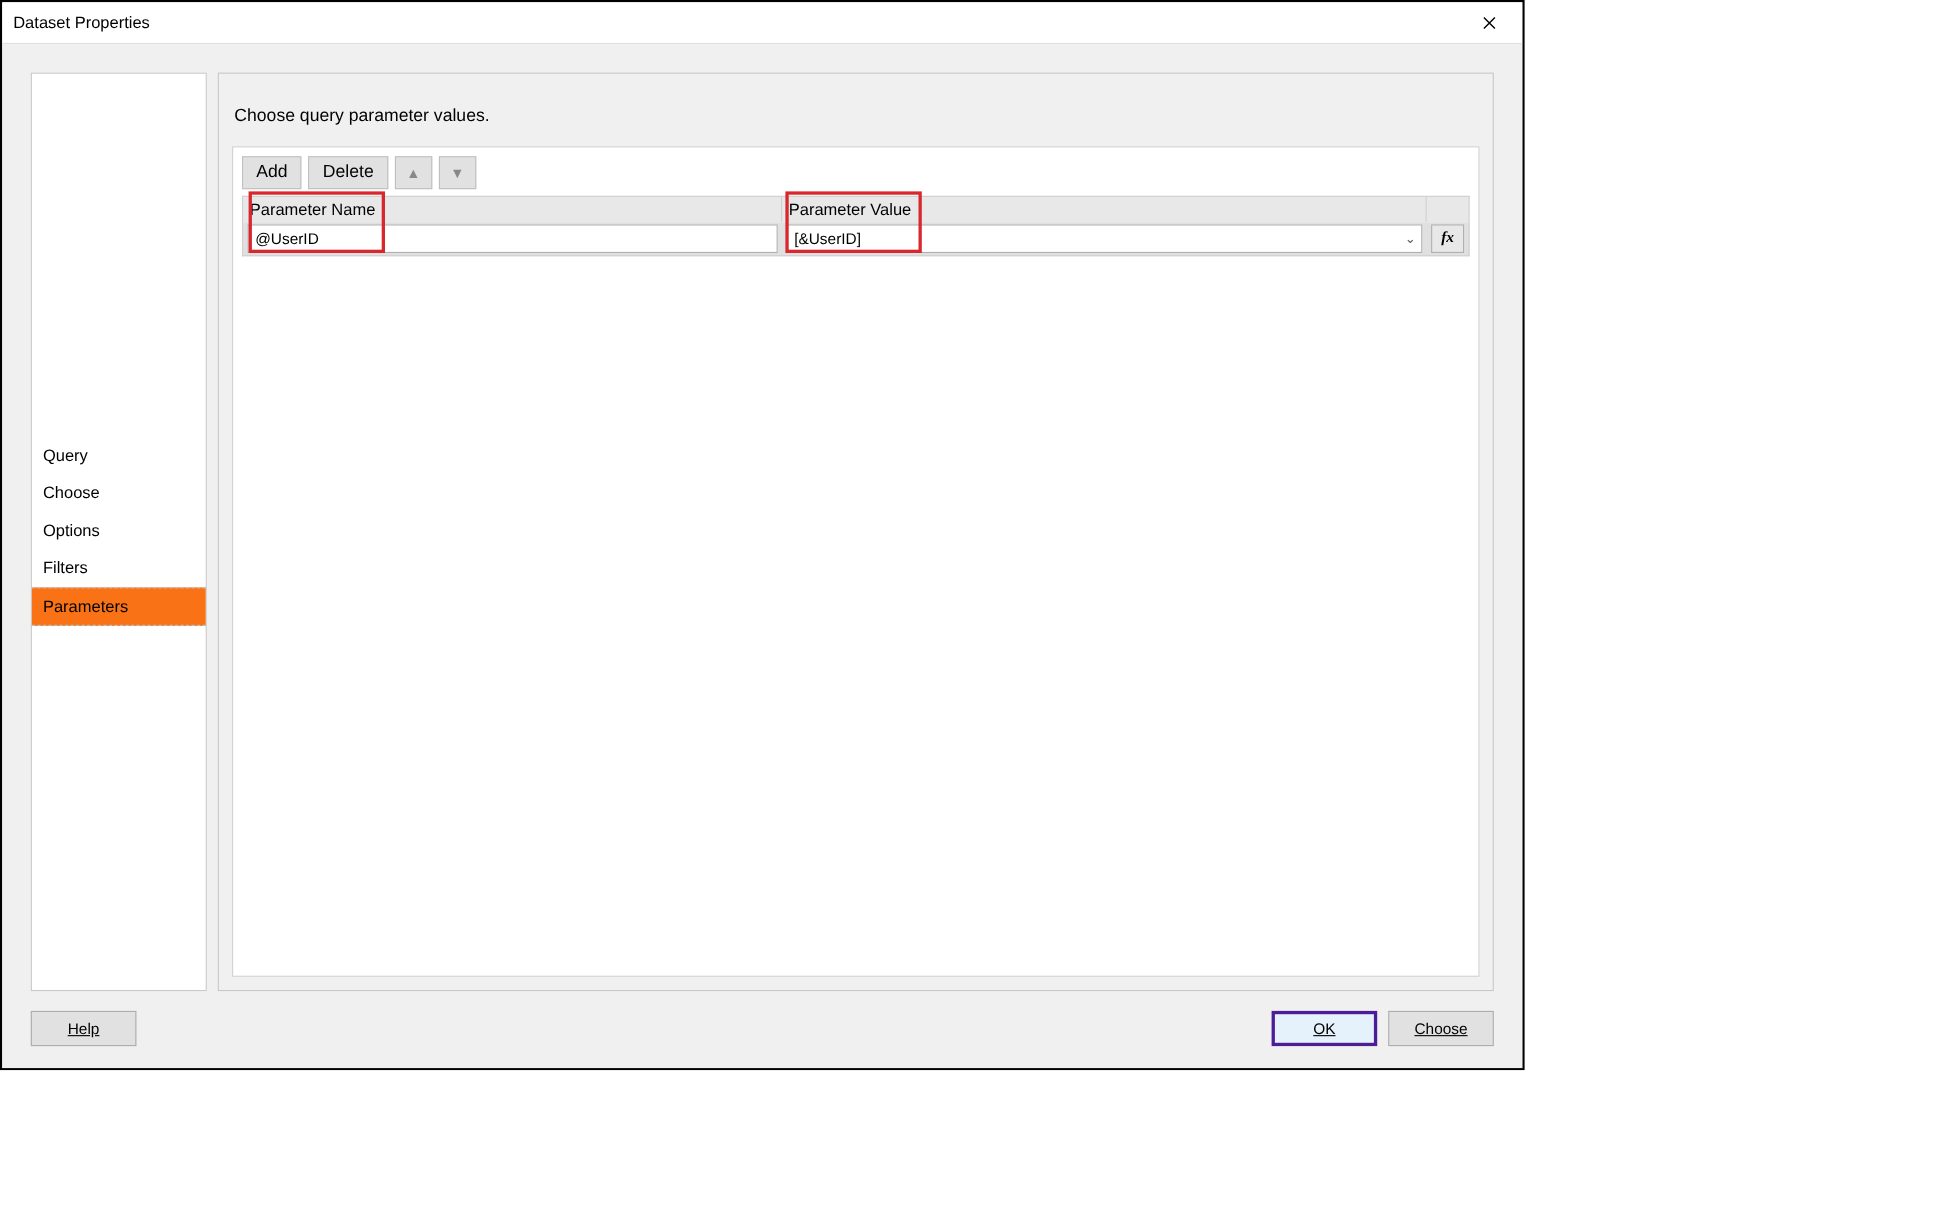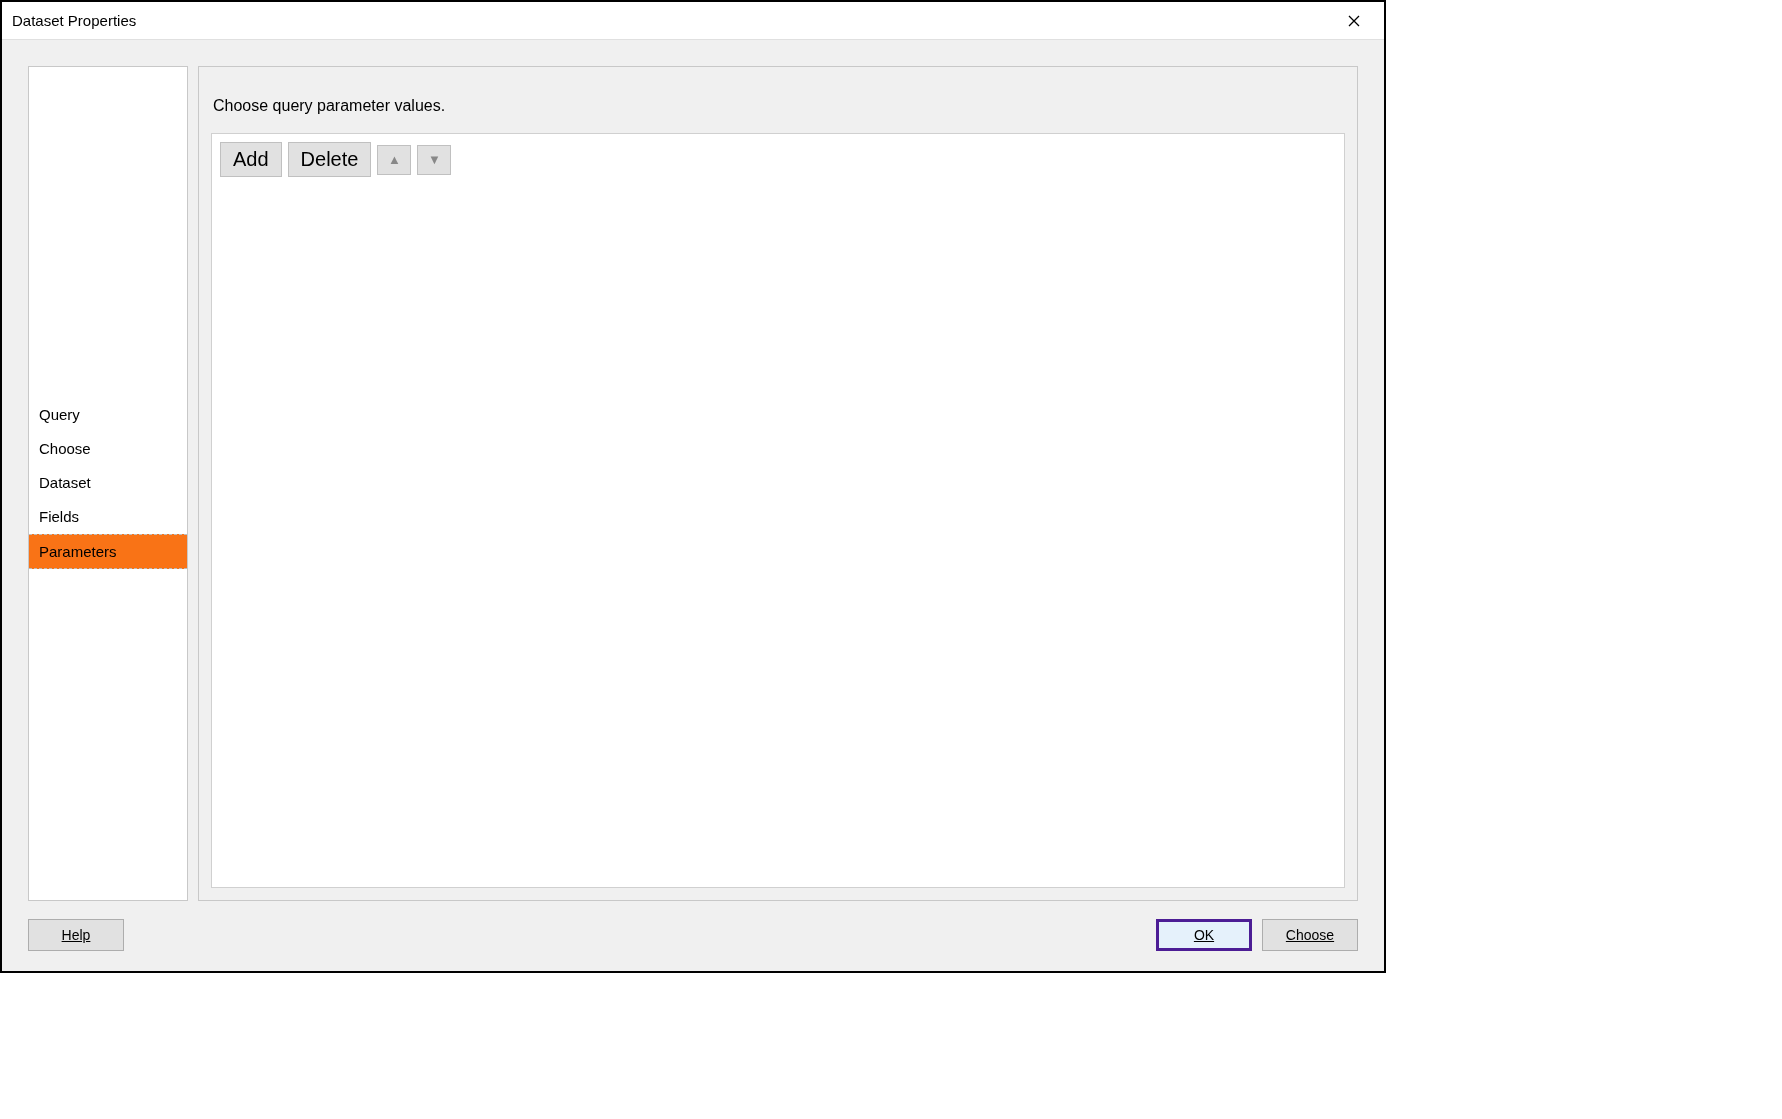--- a/index.html
+++ b/index.html
@@ -96,21 +96,21 @@
   .toolbar {
     padding: 8px 8px 6px 8px;
     display: flex;
     gap: 6px;
     align-items: center;
   }
   .tb-btn {
     background: #e1e1e1;
     border: 1px solid #c0c0c0;
     padding: 5px 12px;
-    font-size: 20px;
+    font-size: 16px;
     cursor: pointer;
     min-height: 30px;
     display: flex;
     align-items: center;
     justify-content: center;
   }
   .tb-icon-btn {
     width: 34px;
     height: 30px;
     background: #e1e1e1;
@@ -255,39 +255,64 @@
         </svg>
     </div>
   </div>
 
   <div class="body">
     <div class="content">
 
       <div class="sidebar">
         <div class="sidebar-item">Query</div>
         <div class="sidebar-item">Choose</div>
-        <div class="sidebar-item">Dataset</div>
-        <div class="sidebar-item">Fields</div>
+        <div class="sidebar-item">Options</div>
+        <div class="sidebar-item">Filters</div>
         <div class="sidebar-item selected">Parameters</div>
       </div>
 
       <div class="main">
         <div class="main-header">Choose query parameter values.</div>
         <div class="main-inner">
           <div class="toolbar">
             <button class="tb-btn">Add</button>
             <button class="tb-btn">Delete</button>
             <div class="tb-icon-btn">
               <span>▲</span>
             </div>
             <div class="tb-icon-btn">
               <span>▼</span>
             </div>
           </div>
 
+          <div class="grid-wrap">
+            <div class="grid-header">
+              <div class="gh-name">Parameter Name</div>
+              <div class="gh-value">Parameter Value</div>
+              <div class="gh-fx"></div>
+            </div>
+            <div class="grid-row">
+              <div class="cell-name">
+                <input class="text-input" value="@UserID" style="">
+              </div>
+              <div class="cell-value">
+                <div class="combo">
+                  <input class="text-input" value="[&amp;UserID]" style="">
+                  <span class="chev">⌄</span>
+                </div>
+              </div>
+              <div class="cell-fx">
+                <button class="fx-btn">
+                  <span>fx</span>
+                </button>
+              </div>
+            </div>
+            <div class="highlight-name"></div>
+            <div class="highlight-value"></div>
+          </div>
 
           <div class="spacer"></div>
         </div>
       </div>
 
     </div>
 
     <div class="footer">
       <button class="dlg-btn">Help</button>
       <div class="spacer"></div>

